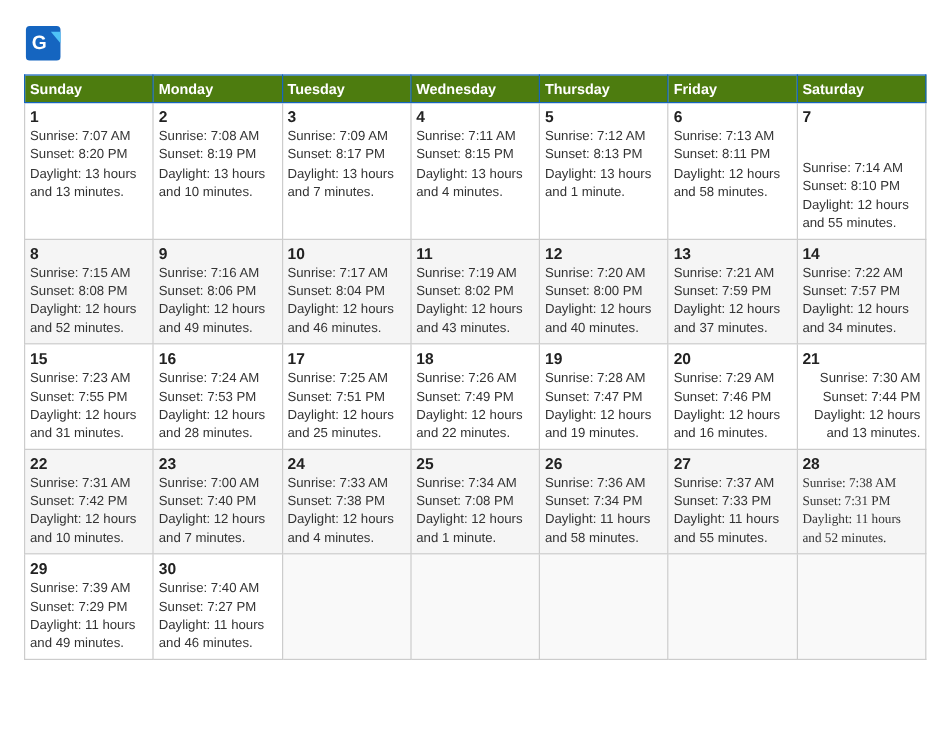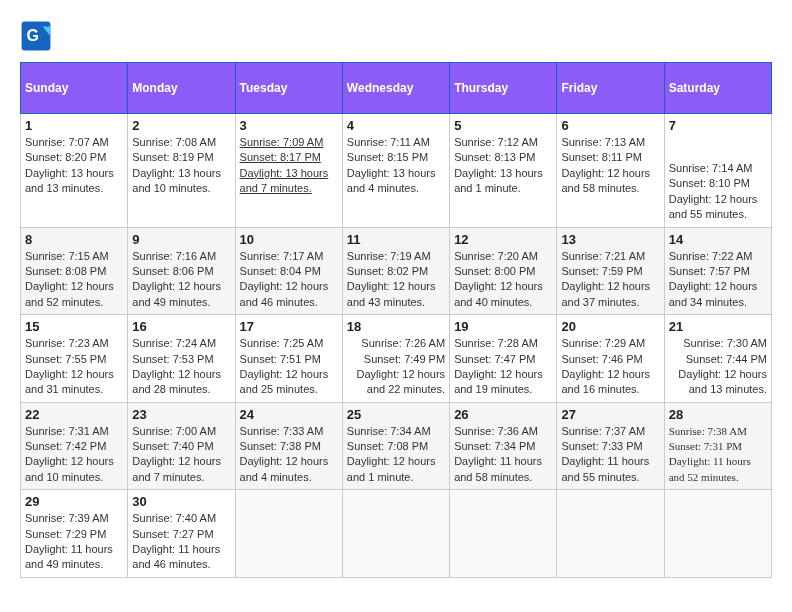--- a/index.html
+++ b/index.html
@@ -43,23 +43,23 @@
       font-size: 14px;
       color: #555;
       margin-top: 2px;
     }
     .calendar {
       width: 100%;
       border-collapse: collapse;
       font-size: 10px;
     }
     .calendar th {
-      background: #8b5cf6;
+      background: #4d7c0f;
       color: #fff;
-      padding: 18px 4px;
+      padding: 4px 4px;
       text-align: left;
       font-size: 12px;
       font-weight: bold;
       border: 1px solid #1565c0;
     }
     .calendar td {
       border: 1px solid #ccc;
       vertical-align: top;
       padding: 4px;
       width: calc(100% / 7);
@@ -129,21 +129,21 @@
         </td>
         <td>
           <span class="day-num">2</span>
           <div class="day-info" style="white-space: pre-line;">Sunrise: 7:08 AM
 Sunset: 8:19 PM
 Daylight: 13 hours
 and 10 minutes.</div>
         </td>
         <td>
           <span class="day-num">3</span>
-          <div class="day-info" style="white-space: pre-line; text-decoration: underline;">Sunrise: 7:09 AM
+          <div class="day-info" style="white-space: pre-line;">Sunrise: 7:09 AM
 Sunset: 8:17 PM
 Daylight: 13 hours
 and 7 minutes.</div>
         </td>
         <td>
           <span class="day-num">4</span>
           <div class="day-info" style="white-space: pre-line;">Sunrise: 7:11 AM
 Sunset: 8:15 PM
 Daylight: 13 hours
 and 4 minutes.</div>
@@ -238,21 +238,21 @@
         </td>
         <td>
           <span class="day-num">17</span>
           <div class="day-info" style="white-space: pre-line;">Sunrise: 7:25 AM
 Sunset: 7:51 PM
 Daylight: 12 hours
 and 25 minutes.</div>
         </td>
         <td>
           <span class="day-num">18</span>
-          <div class="day-info" style="white-space: pre-line; text-align: right;">Sunrise: 7:26 AM
+          <div class="day-info" style="white-space: pre-line;">Sunrise: 7:26 AM
 Sunset: 7:49 PM
 Daylight: 12 hours
 and 22 minutes.</div>
         </td>
         <td>
           <span class="day-num">19</span>
           <div class="day-info" style="white-space: pre-line;">Sunrise: 7:28 AM
 Sunset: 7:47 PM
 Daylight: 12 hours
 and 19 minutes.</div>

